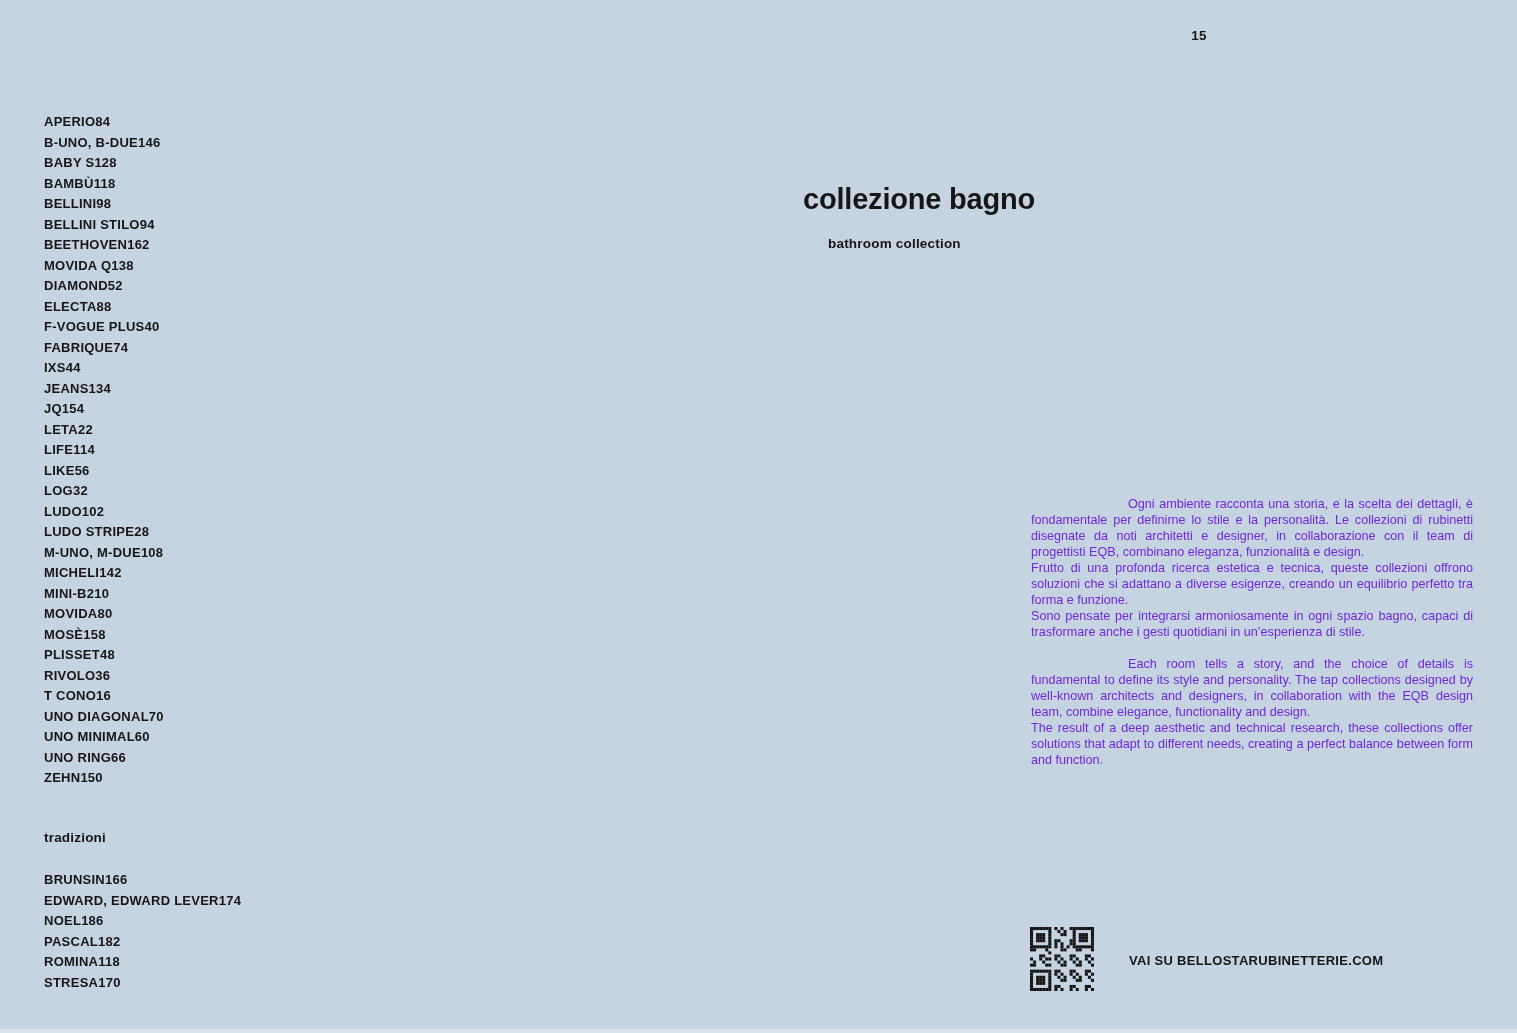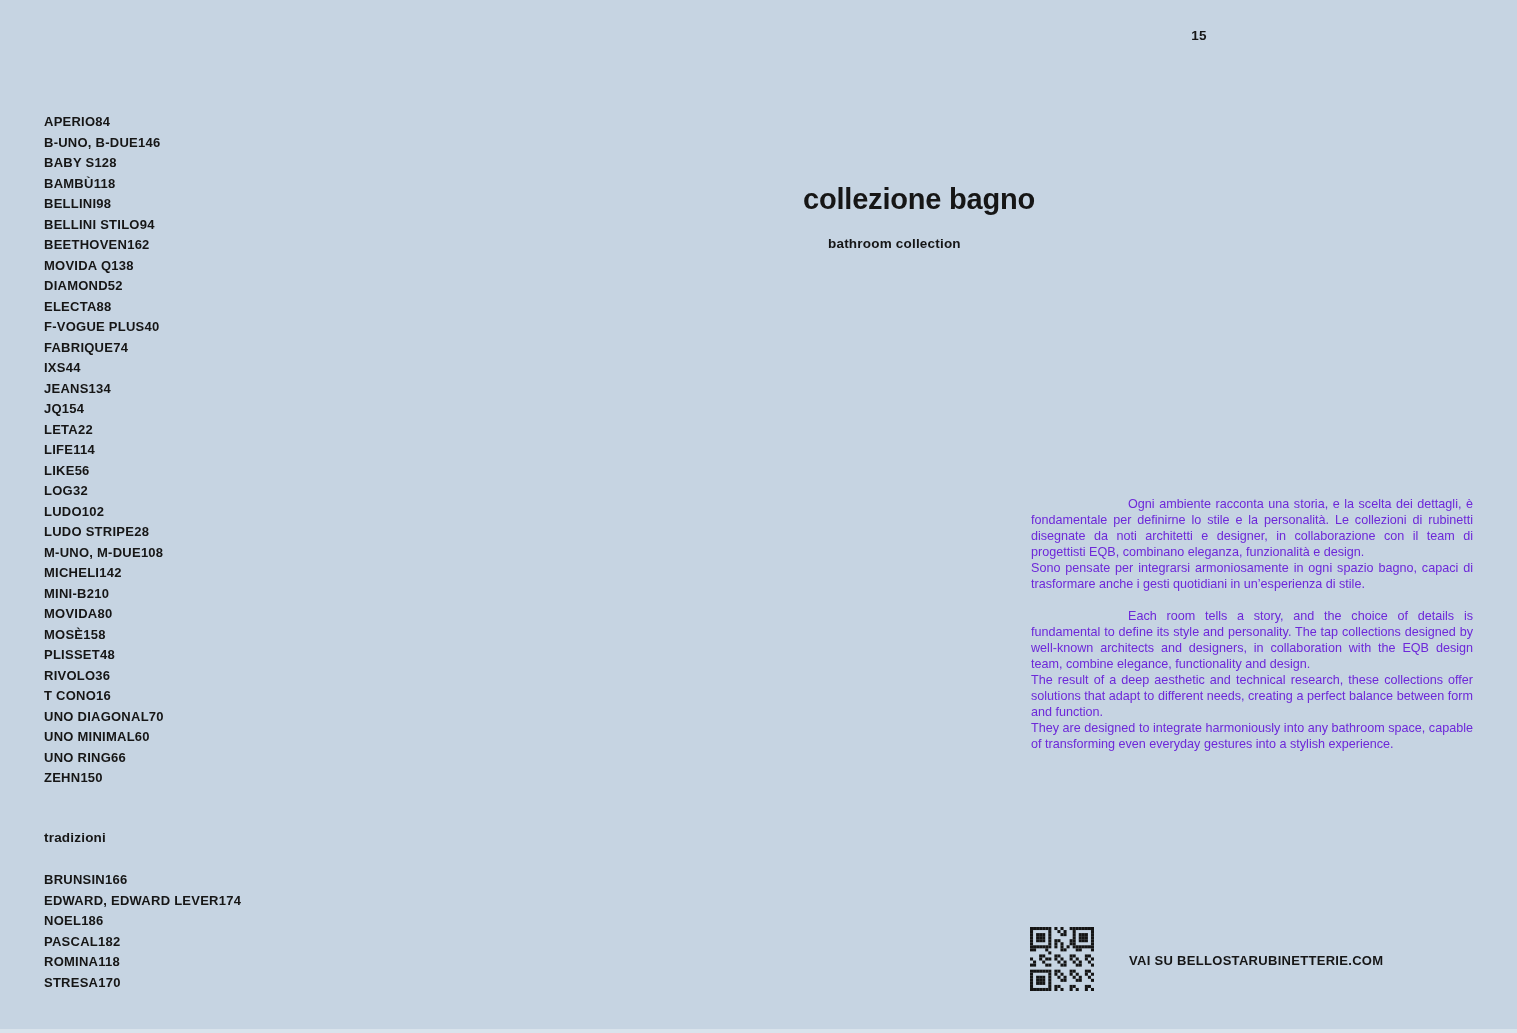--- a/index.html
+++ b/index.html
@@ -327,30 +327,30 @@
 <div class="collection-header">
   <div class="title">collezione bagno</div>
   <div class="subtitle">bathroom collection</div>
 </div>
 
 <div class="intro">
   <div class="lang-block italian">
 
       <p>Ogni ambiente racconta una storia, e la scelta dei dettagli, è fondamentale per definirne lo stile e la personalità. Le collezioni di rubinetti disegnate da noti architetti e designer, in collaborazione con il team di progettisti EQB, combinano eleganza, funzionalità e design.</p>
 
+      <p>Frutto di una profonda ricerca estetica e tecnica, queste collezioni offrono soluzioni che si adattano a diverse esigenze, creando un equilibrio perfetto tra forma e funzione.</p>
 
       <p>Sono pensate per integrarsi armoniosamente in ogni spazio bagno, capaci di trasformare anche i gesti quotidiani in un’esperienza di stile.</p>
     </div>
   <div class="lang-block english">
 
       <p>Each room tells a story, and the choice of details is fundamental to define its style and personality. The tap collections designed by well-known architects and designers, in collaboration with the EQB design team, combine elegance, functionality and design.</p>
 
       <p>The result of a deep aesthetic and technical research, these collections offer solutions that adapt to different needs, creating a perfect balance between form and function.</p>
 
-      <p>They are designed to integrate harmoniously into any bathroom space, capable of transforming even everyday gestures into a stylish experience.</p>
     </div>
 </div>
 
 <div class="qr"><svg xmlns="http://www.w3.org/2000/svg" width="64" height="64" viewBox="0 0 63 63" fill="#141414">
       <rect x="0" y="0" width="3" height="3"></rect>
       <rect x="3" y="0" width="3" height="3"></rect>
       <rect x="6" y="0" width="3" height="3"></rect>
       <rect x="9" y="0" width="3" height="3"></rect>
       <rect x="12" y="0" width="3" height="3"></rect>
       <rect x="15" y="0" width="3" height="3"></rect>

